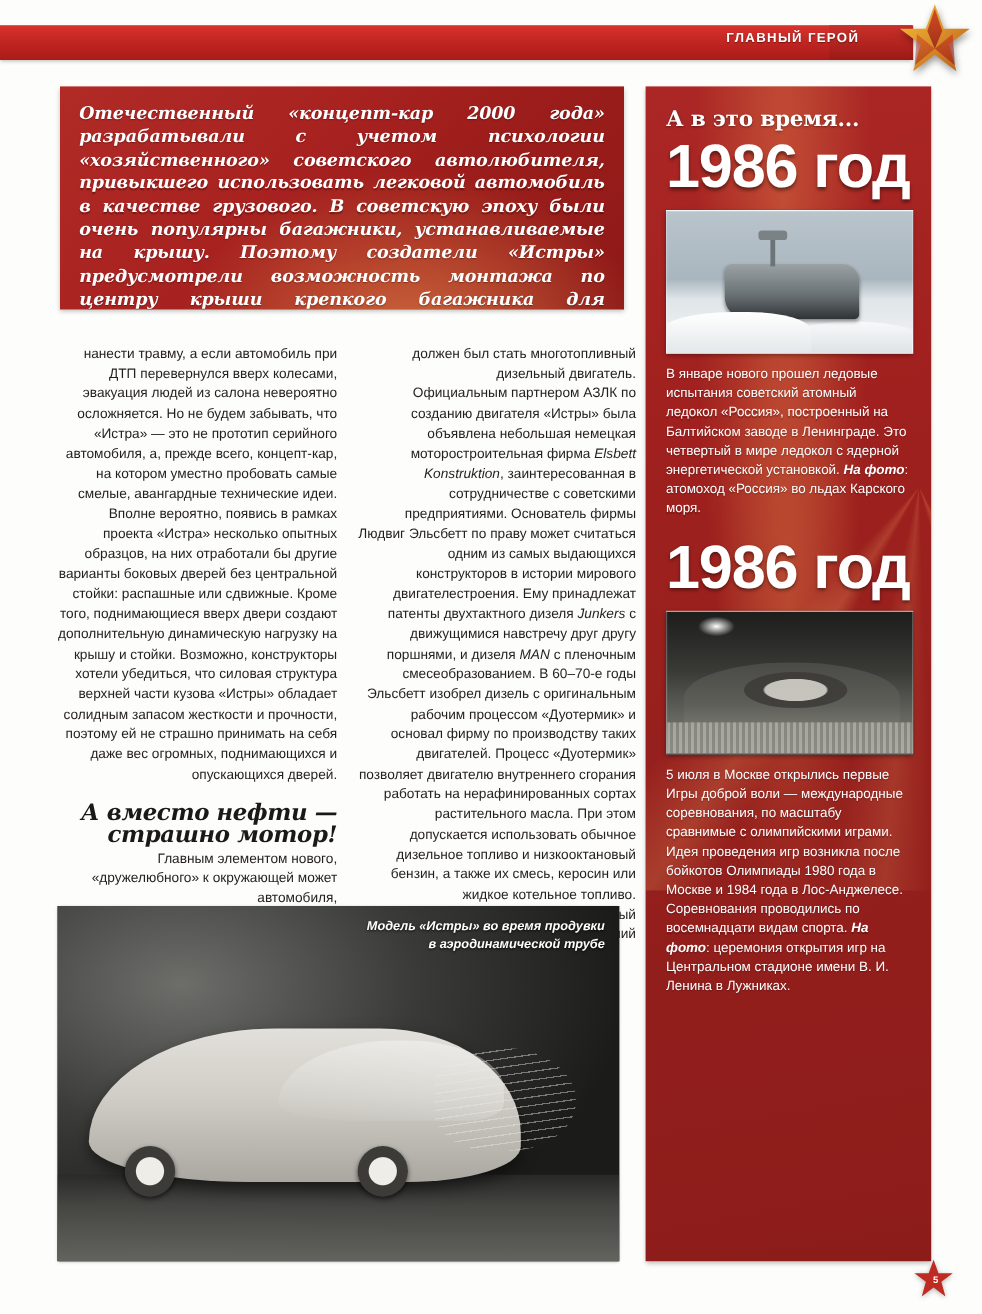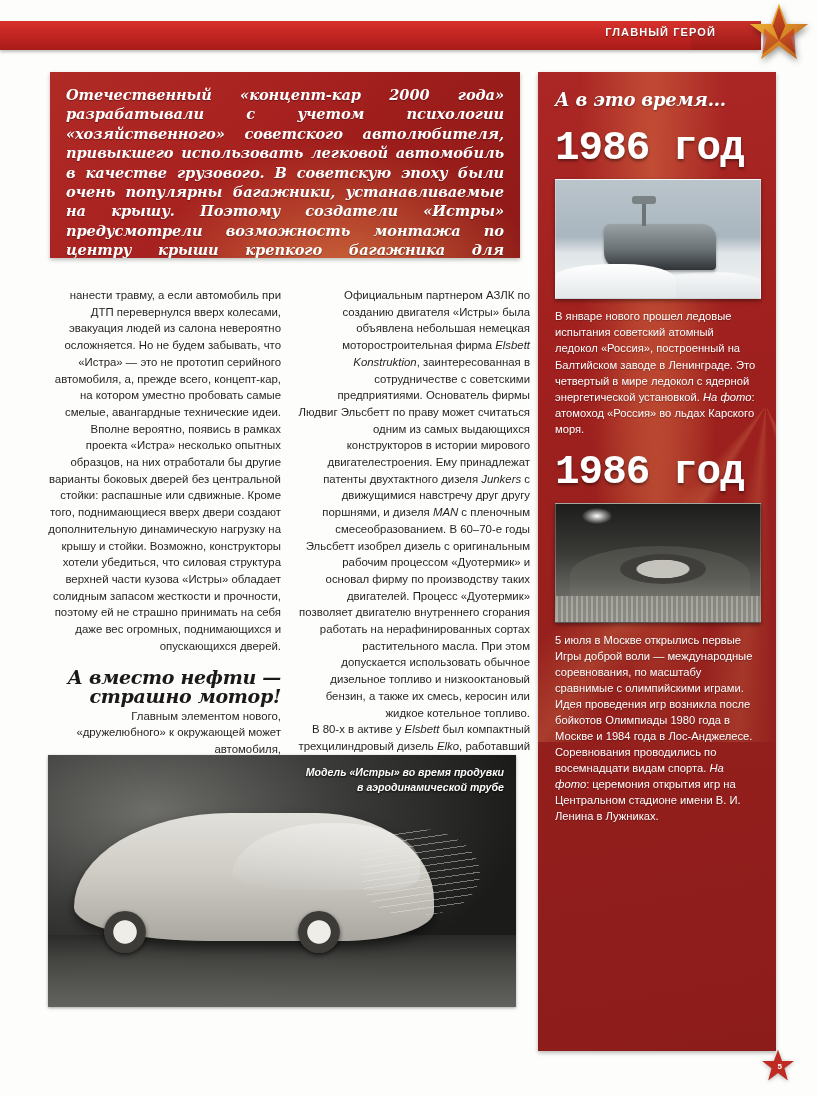--- a/index.html
+++ b/index.html
@@ -77,21 +77,21 @@
   .sub-head{
     margin:14px 0 2px 0;
     font-family:"DejaVu Serif", serif;
     font-weight:bold;font-style:italic;
     font-size:19px;line-height:.98;color:#1b1818;
     letter-spacing:-.3px;
   }
 
   
   .photo-main{
-    position:absolute;left:48px;top:755px;width:468px;height:252px;
+    position:absolute;left:48px;top:755px;width:468px;height:296px;
     background:
       radial-gradient(ellipse at 22% 22%, #6d6d6a 0%, #3a3a38 38%, #1b1b1a 72%),
       #141413;
     box-shadow:0 1px 3px rgba(0,0,0,.35);overflow:hidden;
   }
   .photo-main .floor{
     position:absolute;left:0;bottom:0;width:100%;height:72px;
     background:linear-gradient(180deg,#2a2a28 0%,#484845 35%,#6b6b66 100%);
     opacity:.9;
   }
@@ -143,28 +143,28 @@
     background:conic-gradient(from 150deg at 80% 20%,
       rgba(255,255,255,0) 0deg, rgba(255,180,110,.22) 7deg, rgba(255,255,255,0) 15deg,
       rgba(255,255,255,0) 28deg, rgba(255,180,110,.16) 35deg, rgba(255,255,255,0) 44deg,
       rgba(255,255,255,0) 58deg, rgba(255,180,110,.20) 64deg, rgba(255,255,255,0) 74deg);
     pointer-events:none;
   }
   .sb-inner{position:relative;z-index:2;padding:0 17px;}
 
   .sb-kicker{
     margin:17px 0 0 0;color:#fff;
-    font-family:"DejaVu Serif", serif;font-weight:bold;font-style:italic;
+    font-family:"DejaVu Serif", serif;font-weight:bold;
     font-size:18px;letter-spacing:-.2px;
     text-shadow:0 1px 2px rgba(0,0,0,.4);
   }
   .sb-year{
-    margin:17px 0 0 0;color:#fff;
-    font-family:Liberation Mono, monospace;font-weight:bold;
-    font-size:41px;line-height:1.06;letter-spacing:-1px;
+    margin:2px 0 0 0;color:#fff;
+    font-family:Liberation Sans, sans-serif;font-weight:bold;
+    font-size:51px;line-height:1.06;letter-spacing:-1px;
     text-shadow:0 2px 3px rgba(0,0,0,.45);
   }
   .sb-year.second{margin-top:14px;}
 
   .sb-photo{
     margin:9px 0 0 0;width:204px;height:118px;
     border:1px solid rgba(255,255,255,.25);
     box-shadow:0 2px 4px rgba(0,0,0,.4);
     overflow:hidden;position:relative;
   }
@@ -215,21 +215,21 @@
     position:absolute;left:0;bottom:0;width:100%;height:26px;
     background:repeating-linear-gradient(90deg,#b3b3ac 0 2px,#8b8b84 2px 5px);
     opacity:.8;
   }
 
   .sb-text{
     margin:9px 0 0 0;color:#fff;
     font-size:11.2px;line-height:1.43;
     text-shadow:0 1px 1px rgba(0,0,0,.3);
   }
-  .sb-text i{font-style:italic;}
+  .sb-text i{font-style:italic;font-weight:bold;}
 
   
   .page-star{
     position:absolute;right:23px;bottom:13px;width:34px;height:33px;
     filter:drop-shadow(0 1px 2px rgba(0,0,0,.3));
   }
   .page-num{
     position:absolute;right:36px;bottom:24px;
     color:#fff;font-size:8px;font-weight:bold;z-index:3;
     font-family:"Liberation Sans", sans-serif;
@@ -268,20 +268,21 @@
   <div class="col col-left">
     <p>нанести травму, а если автомобиль при ДТП перевернулся вверх колесами, эвакуация людей из салона невероятно осложняется. Но не будем забывать, что «Истра» — это не прототип серийного автомобиля, а, прежде всего, концепт-кар, на котором уместно пробовать самые смелые, авангардные технические идеи. Вполне вероятно, появись в рамках проекта «Истра» несколько опытных образцов, на них отработали бы другие варианты боковых дверей без центральной стойки: распашные или сдвижные. Кроме того, поднимающиеся вверх двери создают дополнительную динамическую нагрузку на крышу и стойки. Возможно, конструкторы хотели убедиться, что силовая структура верхней части кузова «Истры» обладает солидным запасом жесткости и прочности, поэтому ей не страшно принимать на себя даже вес огромных, поднимающихся и опускающихся дверей.</p>
     <div class="sub-head">
       <span>А вместо нефти —</span><br>
       <span>страшно мотор!</span>
     </div>
     <p>Главным элементом нового, «дружелюбного» к окружающей может автомобиля,</p>
   </div>
 
   <div class="col col-right">
+    <p>должен был стать многотопливный дизельный двигатель.</p>
     <p><span>Официальным партнером АЗЛК по созданию двигателя «Истры» была объявлена небольшая немецкая моторостроительная фирма </span><i>Elsbett Konstruktion</i><span>, заинтересованная в сотрудничестве с советскими предприятиями. Основатель фирмы Людвиг Эльсбетт по праву может считаться одним из самых выдающихся конструкторов в истории мирового двигателестроения. Ему принадлежат патенты двухтактного дизеля </span><i>Junkers</i><span> с движущимися навстречу друг другу поршнями, и дизеля </span><i>MAN</i><span> с пленочным смесеобразованием. В 60–70-е годы Эльсбетт изобрел дизель с оригинальным рабочим процессом «Дуотермик» и основал фирму по производству таких двигателей. Процесс «Дуотермик» позволяет двигателю внутреннего сгорания работать на нерафинированных сортах растительного масла. При этом допускается использовать обычное дизельное топливо и низкооктановый бензин, а также их смесь, керосин или жидкое котельное топливо.</span></p>
     <p><span>В 80-х в активе у </span><i>Elsbett</i><span> был компактный трехцилиндровый дизель </span><i>Elko</i><span>, работавший</span></p>
   </div>
 
   <div class="photo-main">
     <div class="floor"></div>
     <div class="car"></div>
     <div class="wheel w1"></div>
     <div class="wheel w2"></div>
     <div class="wake"></div>

